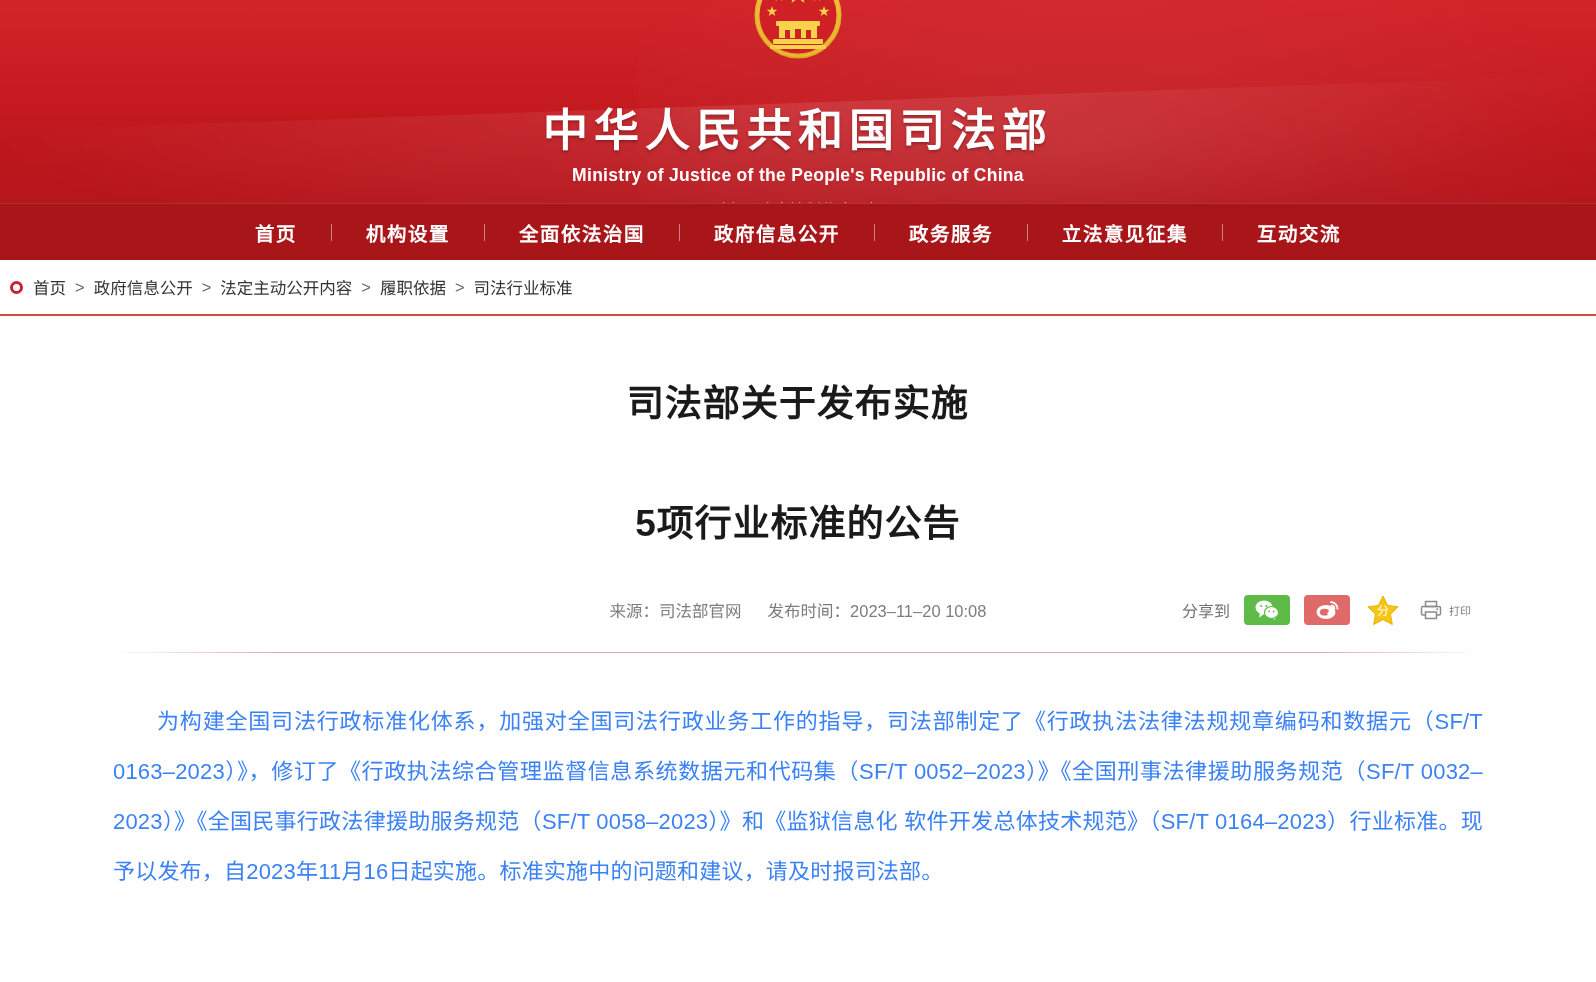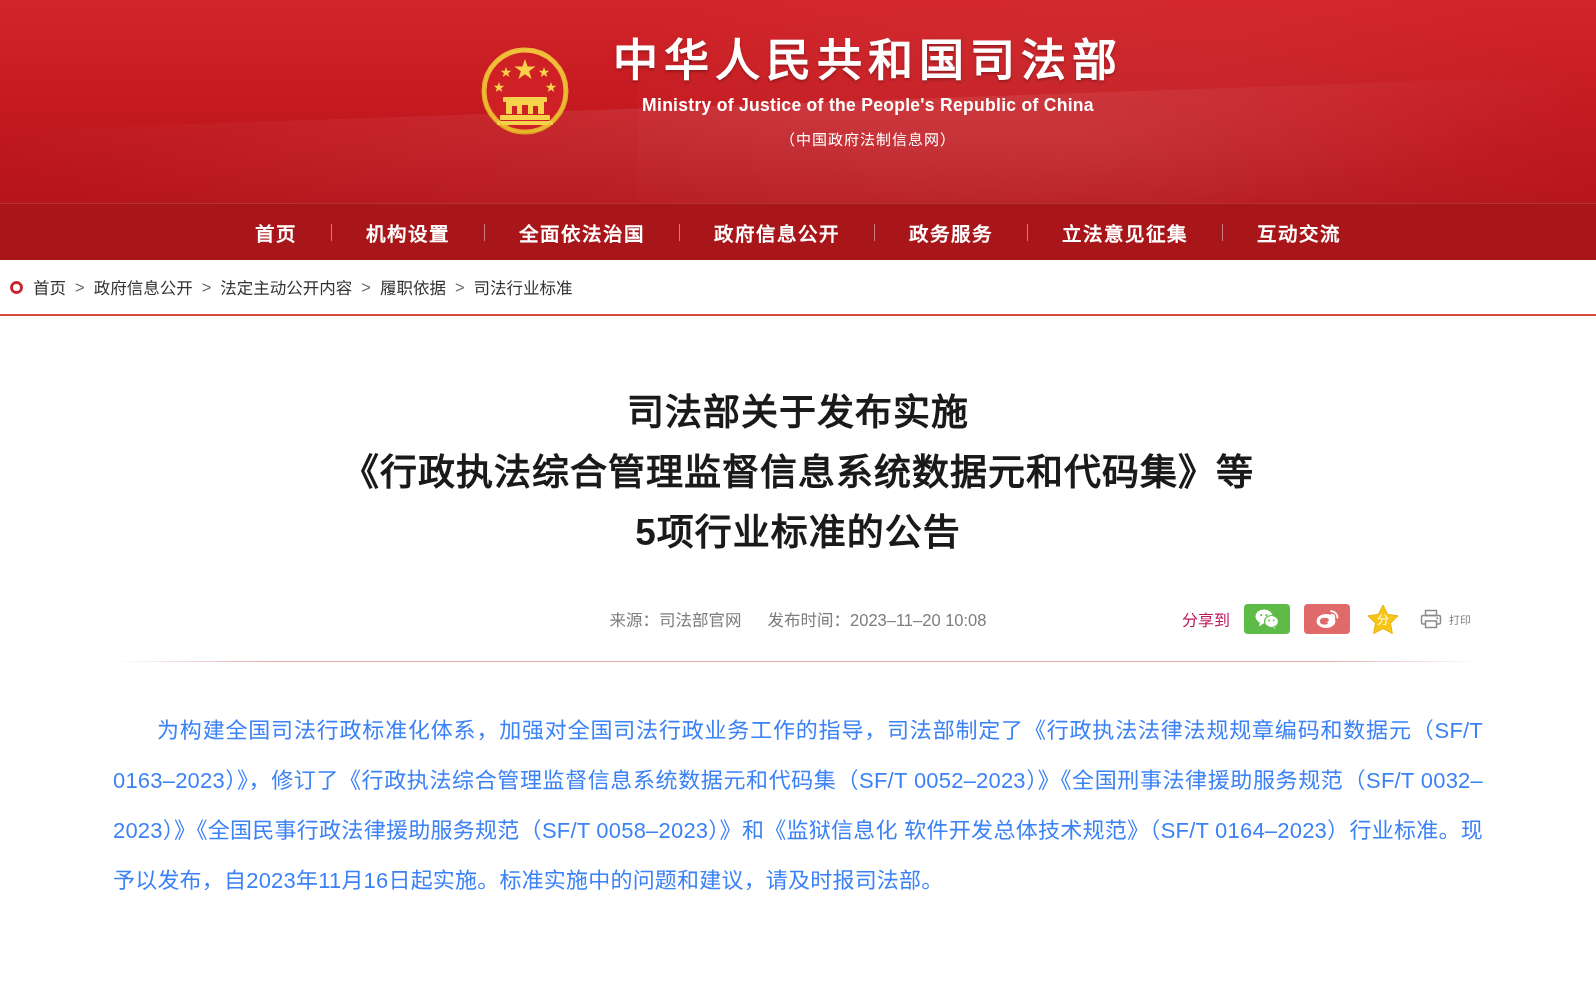--- a/index.html
+++ b/index.html
@@ -41,20 +41,21 @@
   }
   .masthead-inner {
     position: relative;
     z-index: 2;
     display: flex;
     align-items: center;
     justify-content: center;
     gap: 36px;
     height: 100%;
     padding-bottom: 21px;
+    flex-direction: column;
   }
 
   
   .emblem { width: 104px; height: 104px; flex: 0 0 auto; }
 
   .titles { text-align: center; color: #fff; }
   .title-cn {
     font-size: 45px;
     font-weight: bold;
     letter-spacing: 6px;
@@ -120,21 +121,21 @@
     display: flex;
     align-items: center;
     gap: 9px;
   }
   .crumb a { color: #333; text-decoration: none; cursor: pointer; }
   .crumb .sep { color: #666; }
 
   
   .article {
     width: 1370px;
-    margin: 9px auto;
+    margin: 0 auto;
     padding-top: 58px;
   }
   .headline {
     text-align: center;
     font-size: 37px;
     font-weight: bold;
     color: #1a1a1a;
     line-height: 1.62;
     letter-spacing: 1px;
   }
@@ -151,21 +152,21 @@
   }
   .meta-item { white-space: nowrap; }
 
   .share {
     position: absolute;
     right: 12px;
     display: flex;
     align-items: center;
     gap: 14px;
   }
-  .share-label { font-size: 16px; color: #be185d; }
+  .share-label { font-size: 16px; color: #737373; }
   .share-btn {
     width: 46px; height: 30px;
     border-radius: 4px;
     display: flex; align-items: center; justify-content: center;
     cursor: pointer;
   }
   .share-wechat { background: #5fbb47; }
   .share-weibo { background: #e06a6a; }
   .share-star { background: transparent; width: 38px; }
   .print {
@@ -270,21 +271,21 @@
     <a>履职依据</a>
     <span class="sep">&gt;</span>
     <a>司法行业标准</a>
   </div>
 </div>
 
 <main class="article">
 
   <h1 class="headline">
     <span>司法部关于发布实施</span><br>
-    <span>《行政执法综合管理监督信息系统数据元和代码集》等</span><br>
+    <br>
     <span>5项行业标准的公告</span>
   </h1>
 
   <div class="meta-row">
     <span class="meta-item"><span>来源：</span><span>司法部官网</span></span>
     <span class="meta-item"><span>发布时间：</span><span>2023–11–20 10:08</span></span>
 
     <div class="share">
       <span class="share-label">分享到</span>
 

